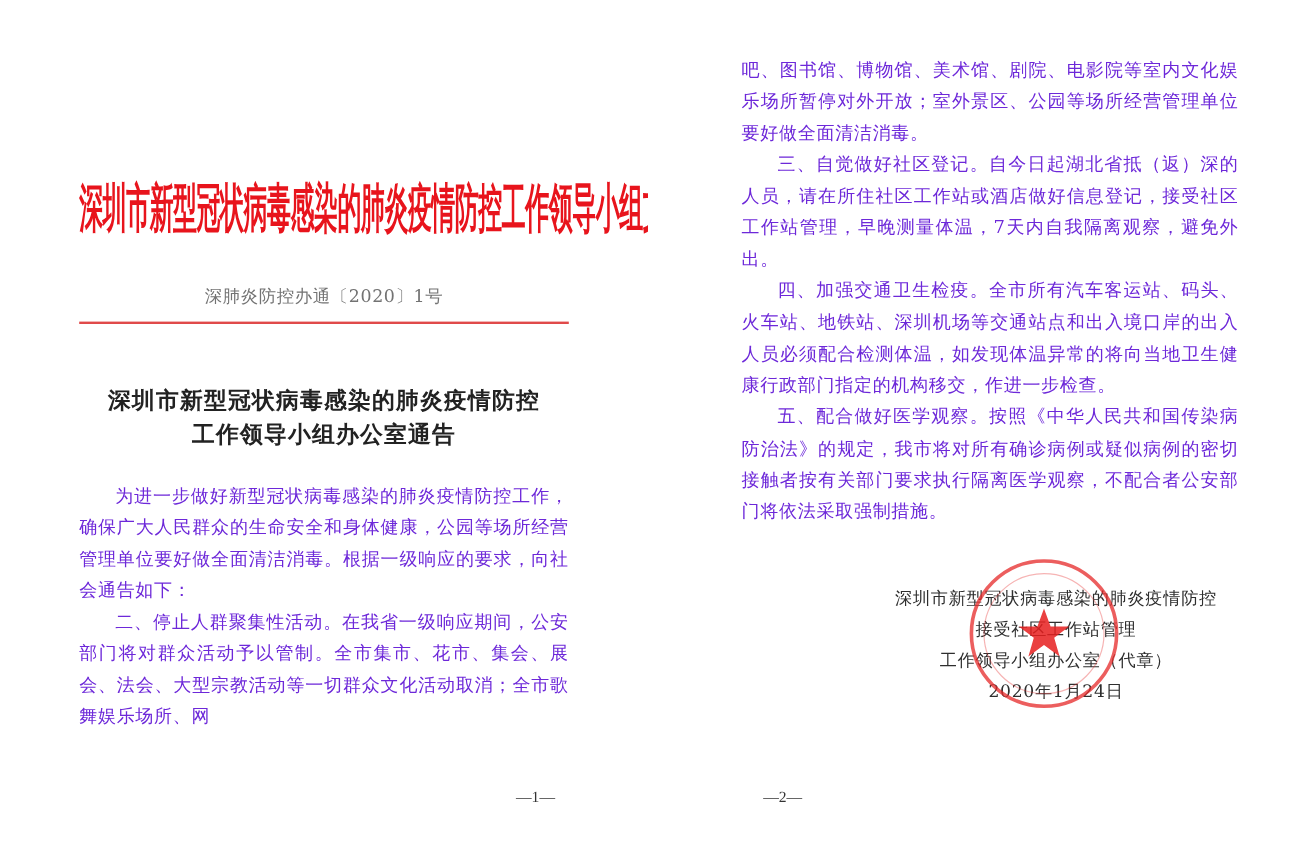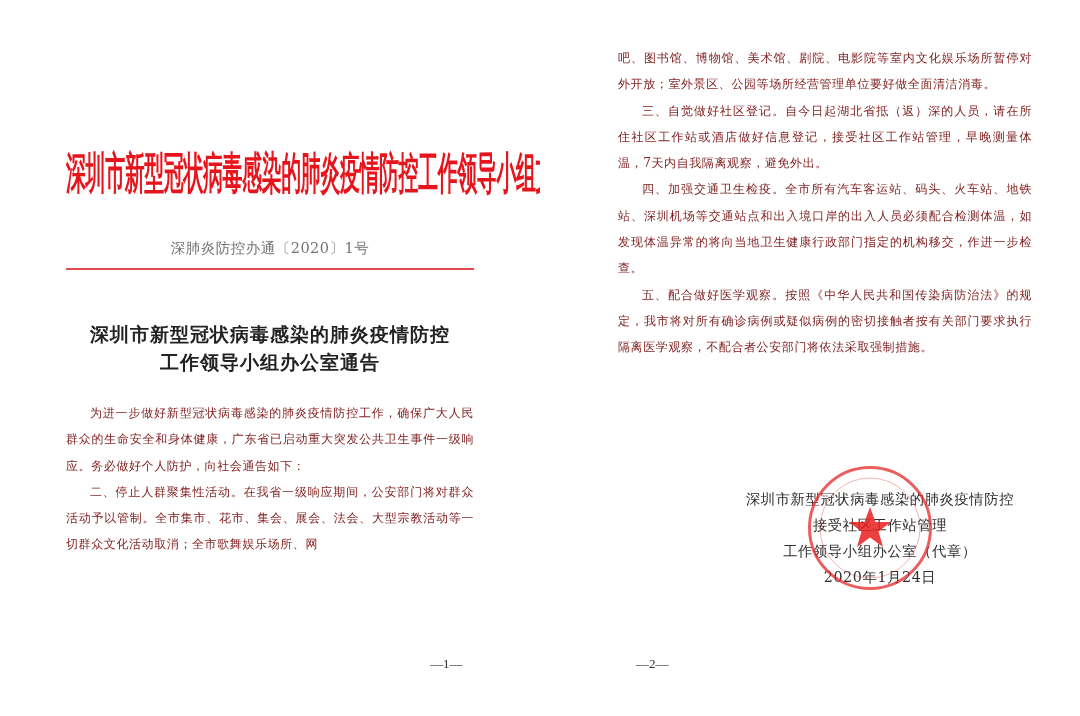--- a/index.html
+++ b/index.html
@@ -43,21 +43,21 @@
       background: #e04a4a;
     }
     .notice-title {
       position: absolute; left: 66px; top: 320px; width: 408px;
       text-align: center;
       font-family: "DejaVu Serif", "Liberation Serif", serif;
       font-weight: bold; font-size: 19px; line-height: 28px; color: #222;
       letter-spacing: 1px;
     }
     .body-text {
-      position: absolute; font-size: 12px; line-height: 26.3px; color: #7f1d1d;
+      position: absolute; font-size: 15px; line-height: 26.3px; color: #6d28d9;
       text-align: justify; text-justify: inter-character;
       letter-spacing: 0.6px;
     }
     .body-text p { text-indent: 2em; }
     .body-text p.noindent { text-indent: 0; }
     .left-body { left: 66px; top: 400px; width: 408px; }
     .right-body { left: 618px; top: 45px; width: 414px; }
 
     .signature {
       position: absolute; left: 720px; top: 486px; width: 320px;
@@ -84,21 +84,21 @@
   <div class="red-header">
     <span>深圳市新型冠状病毒感染的肺炎疫情防控工作领导小组文件</span>
   </div>
   <div class="doc-number">深肺炎防控办通〔2020〕1号</div>
   <div class="red-rule"></div>
   <div class="notice-title">
     <div>深圳市新型冠状病毒感染的肺炎疫情防控</div>
     <div>工作领导小组办公室通告</div>
   </div>
   <div class="body-text left-body">
-    <p>为进一步做好新型冠状病毒感染的肺炎疫情防控工作，确保广大人民群众的生命安全和身体健康，广东省已启动重大突发公共卫生事件一级响应。务必做好个人防护，向社会通告如下：</p>
+    <p>为进一步做好新型冠状病毒感染的肺炎疫情防控工作，确保广大人民群众的生命安全和身体健康，公园等场所经营管理单位要好做全面清洁消毒。根据一级响应的要求，向社会通告如下：</p>
     <p>二、停止人群聚集性活动。在我省一级响应期间，公安部门将对群众活动予以管制。全市集市、花市、集会、展会、法会、大型宗教活动等一切群众文化活动取消；全市歌舞娱乐场所、网</p>
   </div>
   <div class="page-num page-num-1">—1—</div>
 </div>
 
 <div class="page page-right"></div>
 
 <div class="body-text right-body">
   <p class="noindent">吧、图书馆、博物馆、美术馆、剧院、电影院等室内文化娱乐场所暂停对外开放；室外景区、公园等场所经营管理单位要好做全面清洁消毒。</p>
   <p>三、自觉做好社区登记。自今日起湖北省抵（返）深的人员，请在所住社区工作站或酒店做好信息登记，接受社区工作站管理，早晚测量体温，7天内自我隔离观察，避免外出。</p>

